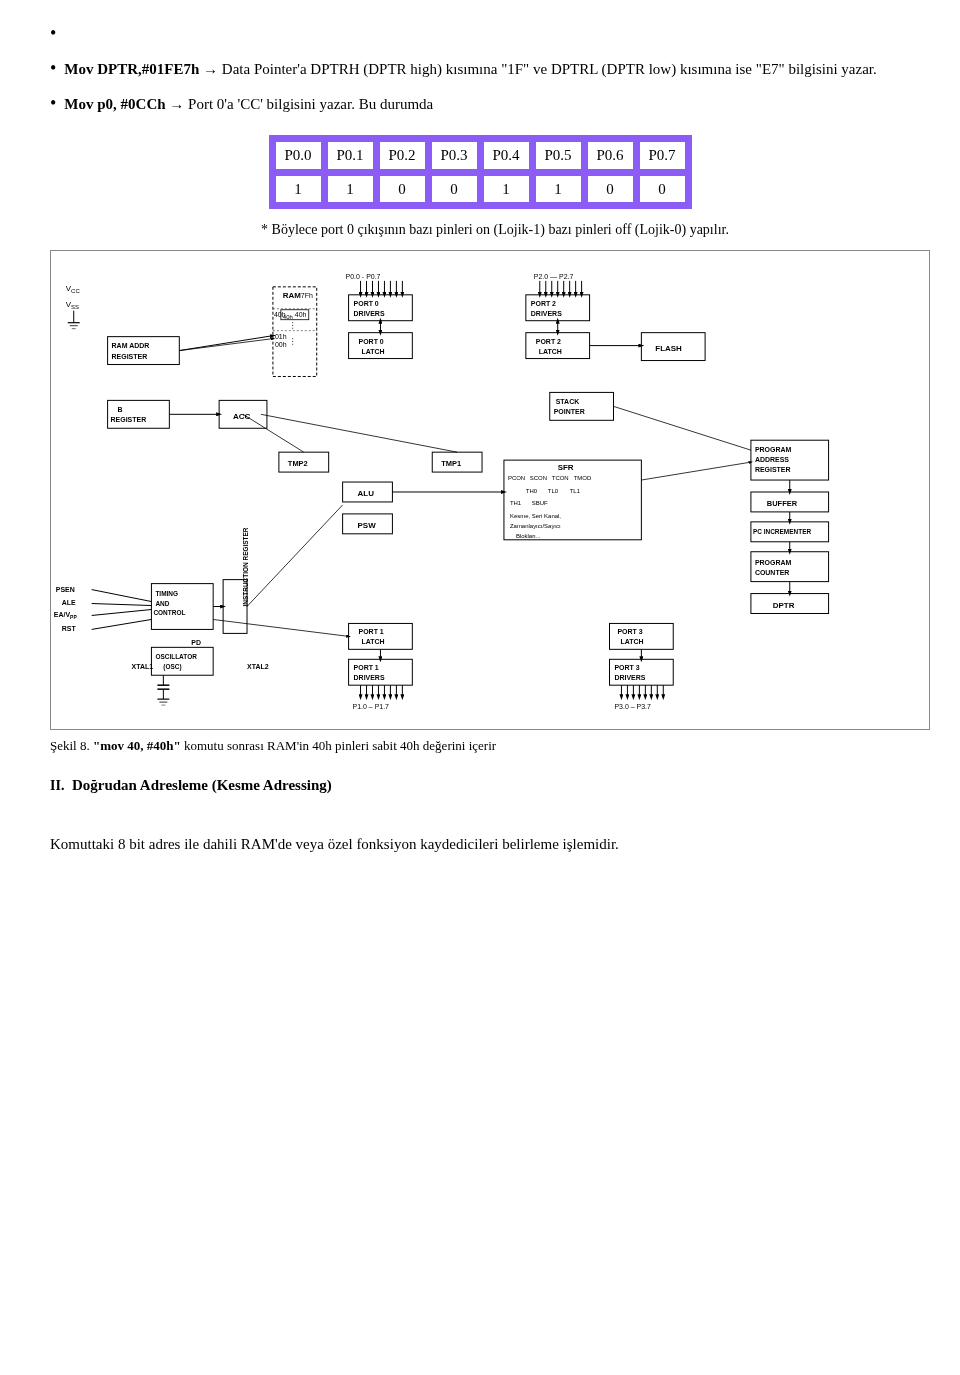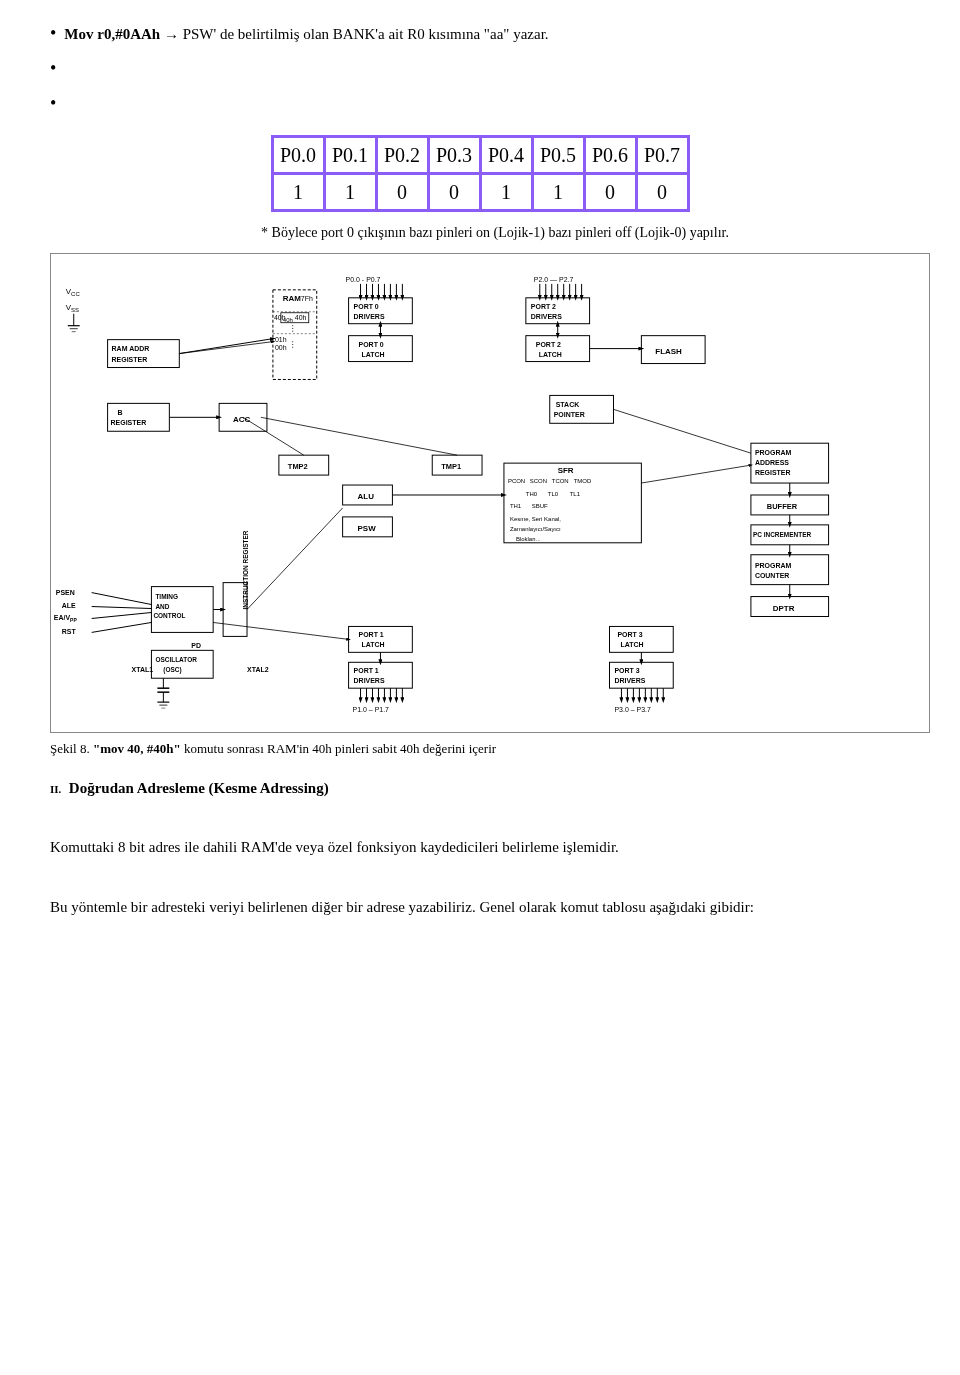--- a/index.html
+++ b/index.html
@@ -16,25 +16,25 @@
     .bullet-section { margin-bottom: 8px; }
     .bullet-line { display: flex; align-items: baseline; margin-bottom: 6px; }
     .bullet-dot { margin-right: 8px; font-size: 18px; }
     .bold { font-weight: bold; }
     .table-section { margin: 18px 0 10px 0; }
     table.bits-table {
       border-collapse: collapse;
       margin: 0 auto;
     }
     table.bits-table td {
-      border: 3px solid #8b5cf6;
+      border: 7px solid #8b5cf6;
       width: 52px;
       height: 30px;
       text-align: center;
-      font-size: 20px;
+      font-size: 15px;
       padding: 2px 4px;
     }
     .asterisk-note { margin: 10px 0 1px 30px; font-size: 14px; text-align: center; }
 
     
     .diagram-container {
       border: 1px solid #888;
       margin: 10px 0 6px 0;
       position: relative;
       width: 880px;
@@ -46,51 +46,56 @@
       position: absolute;
       top: 0; left: 0;
       width: 100%;
       height: 100%;
     }
 
     .caption { font-size: 13px; margin: 6px 0 18px 0; text-align: left; }
     .caption .bold { font-weight: bold; }
 
     .section-heading { margin: 14px 0 6px 0; }
-    .section-heading .roman { font-weight: bold; font-size: 11px; }
+    .section-heading .roman { font-weight: bold; font-size: 14px; }
     .section-heading .heading-text { font-weight: bold; font-size: 15px; }
     .body-text { margin-bottom: 8px; font-size: 15px; line-height: 1.6; text-align: justify; margin-top: 36px; }
     .page-num { text-align: center; margin-top: 18px; font-size: 14px; }
     .content-wrap { position: relative; z-index: 1; }
   </style>
 </head>
 <body>
 
 <div class="content-wrap">
 
   <div class="bullet-section">
     <div class="bullet-line">
       <span class="bullet-dot">•</span>
-      <span>
-        <span class="bold">Mov r0,#0AAh</span>
-        <span> → </span>
-        <span> PSW' de belirtilmiş olan BANK'a ait R0 kısımına "aa" yazar.</span>
-      </span>
     </div>
   </div>
 
   <div class="bullet-section">
     <div class="bullet-line">
       <span class="bullet-dot">•</span>
+      <span>
+        <span class="bold">Mov DPTR,#01FE7h</span>
+        <span> → </span>
+        <span> Data Pointer'a DPTRH (DPTR high) kısımına "1F" ve DPTRL (DPTR low) kısımına ise "E7" bilgisini yazar.</span>
+      </span>
     </div>
   </div>
 
   <div class="bullet-section">
     <div class="bullet-line">
       <span class="bullet-dot">•</span>
+      <span>
+        <span class="bold">Mov p0, #0CCh</span>
+        <span> → </span>
+        <span> Port 0'a 'CC' bilgisini yazar. Bu durumda</span>
+      </span>
     </div>
   </div>
 
   <div class="table-section">
     <table class="bits-table">
       <tbody>
           <tr id="table-header-row">
         <td>P0.0</td>
         <td>P0.1</td>
         <td>P0.2</td>
@@ -374,16 +379,15 @@
     <span> komutu sonrası RAM'in 40h pinleri  sabit 40h değerini içerir</span>
   </div>
 
   <div class="section-heading">
     <span class="roman">II.</span>&nbsp;
     <span class="heading-text">Doğrudan Adresleme (Kesme Adressing)</span>
   </div>
 
   <div class="body-text">Komuttaki 8 bit adres ile dahili RAM'de veya özel fonksiyon kaydedicileri belirleme işlemidir.</div>
 
-  <div class="body-text">Bu yöntemle bir adresteki veriyi belirlenen diğer bir adrese yazabiliriz. Genel olarak komut tablosu aşağıdaki gibidir:</div>
 
 
 </div>
 
 </body></html>

